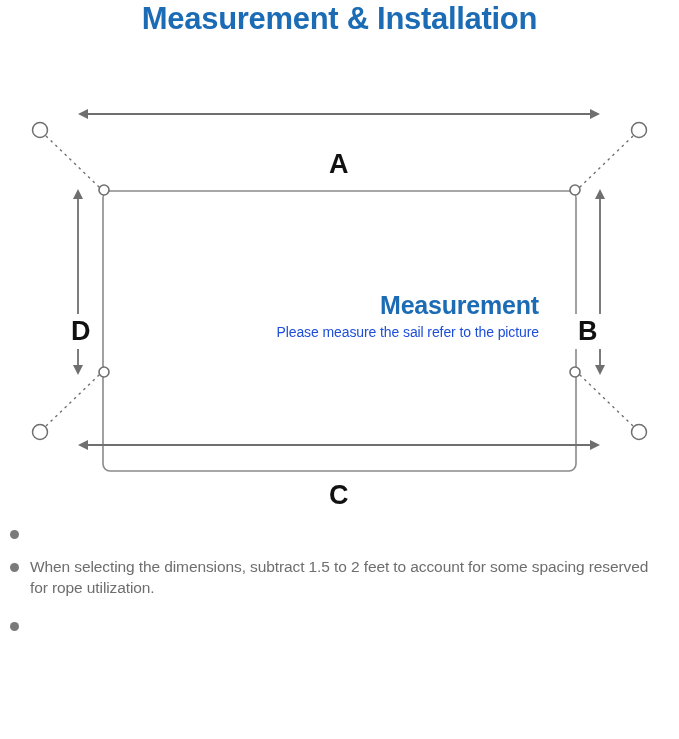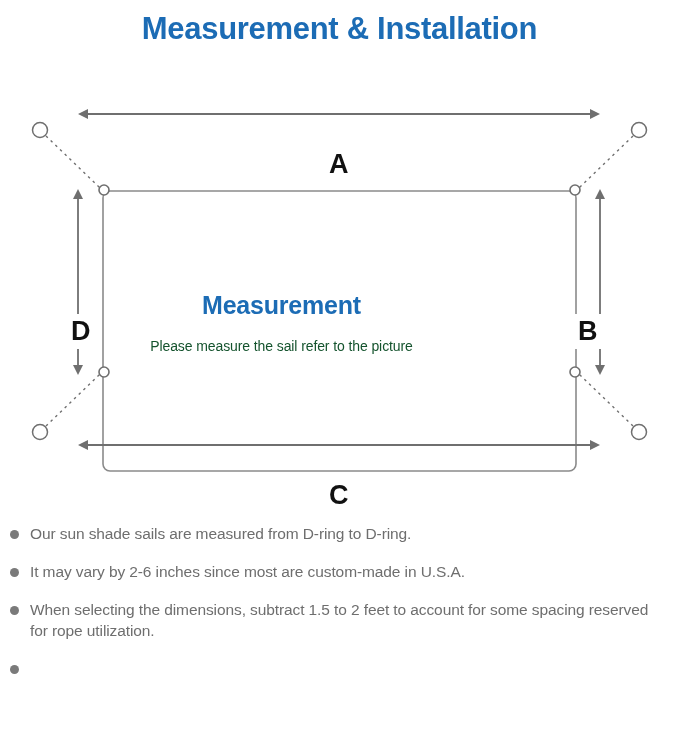--- a/index.html
+++ b/index.html
@@ -19,52 +19,52 @@
     position: absolute;
     left: 0;
     top: 0;
     width: 679px;
     text-align: center;
     font-size: 31px;
     font-weight: bold;
     color: #1C6CB5;
     letter-spacing: -0.3px;
     line-height: 38px;
-    padding-top: 10px;
+    padding-top: 0;
     box-sizing: border-box;
   }
 
   #diagram {
     position: absolute;
     left: 0;
     top: 52px;
     width: 679px;
     height: 460px;
   }
 
   #center-text {
     position: absolute;
-    left: 12px;
+    left: 0;
     top: 238px;
     width: 539px;
-    text-align: center;
+    text-align: right;
     pointer-events: none;
   }
   #center-heading {
     font-size: 25px;
     font-weight: bold;
     color: #1C6CB5;
     line-height: 30px;
     letter-spacing: -0.2px;
   }
   #center-sub {
     font-size: 14px;
-    color: #14532d;
+    color: #1d4ed8;
     line-height: 22px;
-    margin-top: 15px;
+    margin-top: 1px;
     letter-spacing: -0.1px;
   }
 
   .dim-label {
     position: absolute;
     font-size: 27px;
     font-weight: bold;
     color: #111111;
     font-family: "Liberation Sans", sans-serif;
     line-height: 1;
@@ -154,25 +154,20 @@
 
   <div class="dim-label" id="label-A">A</div>
   <div class="dim-label" id="label-B">B</div>
   <div class="dim-label" id="label-C">C</div>
   <div class="dim-label" id="label-D">D</div>
 </div>
 
 <div id="notes">
   <div class="note-item">
     <span class="note-bullet"></span>
-    <span class="note-text">Our sun shade sails are measured from D-ring to D-ring.</span>
-  </div>
-  <div class="note-item">
-    <span class="note-bullet"></span>
-    <span class="note-text">It may vary by 2-6 inches since most are custom-made in U.S.A.</span>
   </div>
   <div class="note-item">
     <span class="note-bullet"></span>
     <span class="note-text">When selecting the dimensions, subtract 1.5 to 2 feet to account for some spacing reserved for rope utilization.</span>
   </div>
   <div class="note-item">
     <span class="note-bullet"></span>
   </div>
 </div>
 

